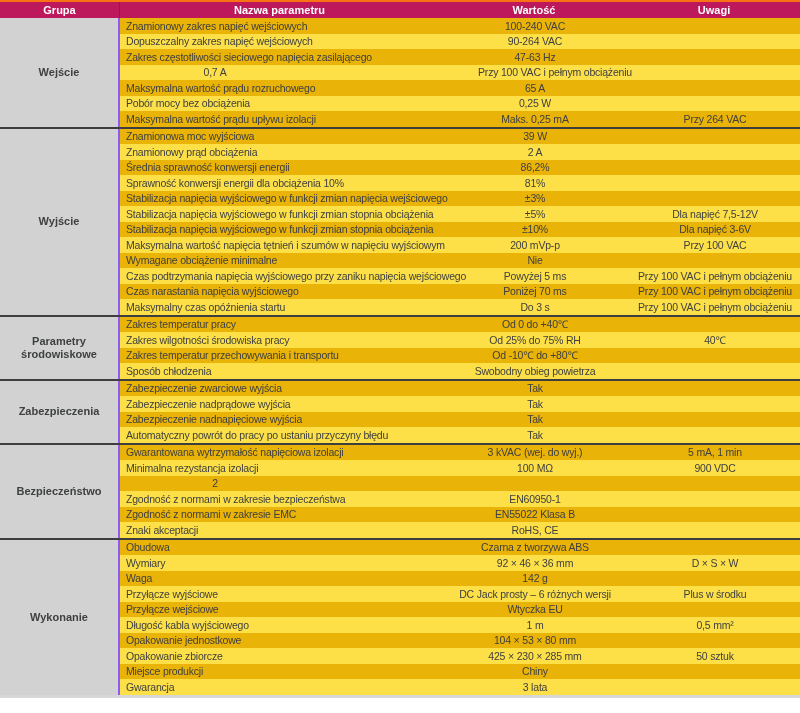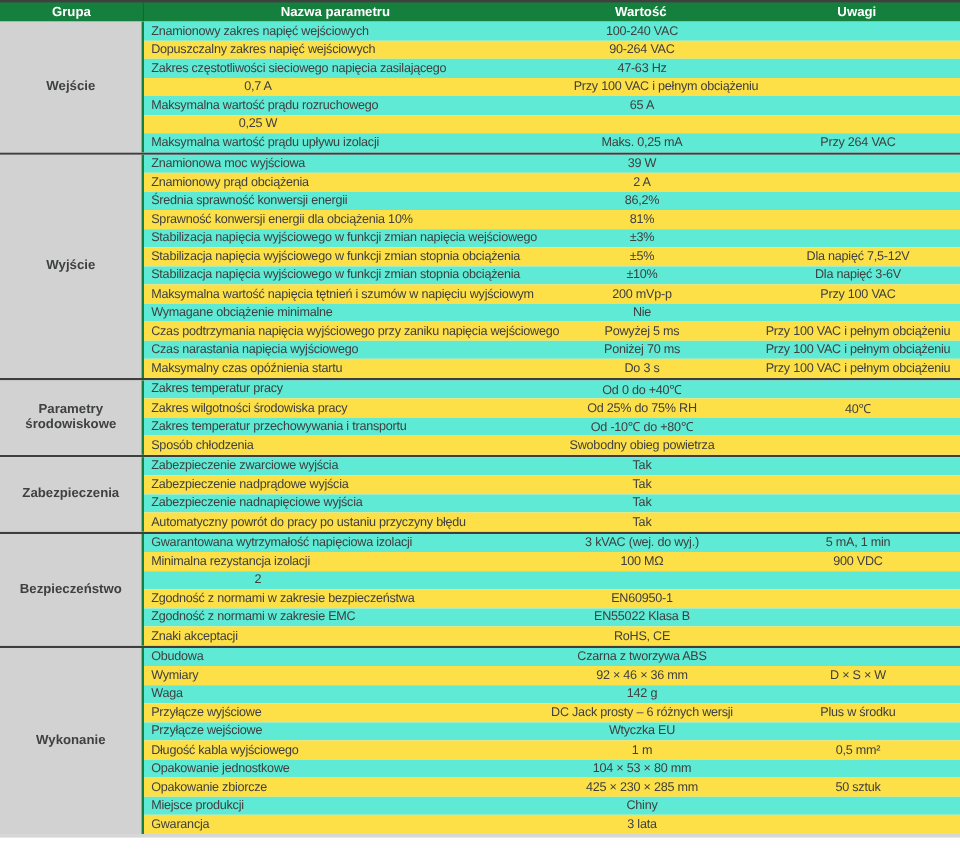--- a/index.html
+++ b/index.html
@@ -10,60 +10,60 @@
     font-family: "Liberation Sans", sans-serif;
     color: #404040;
     overflow: hidden;
   }
   .spec-table { width: 800px; }
 
   
   .hdr {
     display: flex;
     height: 18px;
-    background: #15803d;
-    border-top: 2px solid #404040;
+    background: #be185d;
+    border-top: 2px solid #f97316;
     align-items: center;
     color: #ffffff;
     font-size: 11px;
     font-weight: bold;
   }
   .hdr .hc { text-align: center; line-height: 16px; }
   .hc0 { width: 120px; border-right: 1px solid rgba(0,0,0,0.18); }
   .hc1 { width: 319px; }
   .hc2 { width: 190px; }
   .hc3 { width: 170px; }
 
   
   .group { display: flex; }
   .gcell {
     width: 120px;
     background: #d2d2d3;
-    border-right: 2px solid #15803d;
+    border-right: 2px solid #8b5cf6;
     display: flex;
     align-items: center;
     justify-content: center;
     text-align: center;
     font-size: 11px;
     font-weight: bold;
     color: #3f4040;
     padding: 0 6px;
     line-height: 1.15;
   }
   .rows { flex: 1; display: flex; flex-direction: column; }
   .row {
     display: flex;
     height: 15.5px;
     align-items: center;
     font-size: 10.5px;
     letter-spacing: -0.2px;
     color: #3f4040;
     background: #fde047;
   }
-  .row.odd { background: #5eead4; }
+  .row.odd { background: #eab308; }
   .cell-name { width: 320px; padding-left: 6px; white-space: nowrap; overflow: visible; }
   .cell-val  { width: 190px; text-align: center; white-space: nowrap; }
   .cell-note { flex: 1; text-align: center; white-space: nowrap; }
 
   .sep { height: 2px; background: #3e3e3e; }
   .bottom-strip { height: 3px; background: #d7d7d8; }
 </style>
 </head>
 <body>
 
@@ -96,20 +96,21 @@
           <div class="row">
             <div class="cell-val">0,7 A</div>
             <div class="cell-note">Przy 100 VAC i pełnym obciążeniu</div>
           </div>
           <div class="row odd">
             <div class="cell-name">Maksymalna wartość prądu rozruchowego</div>
             <div class="cell-val">65 A</div>
             <div class="cell-note"></div>
           </div>
           <div class="row">
+            <div class="cell-name">Pobór mocy bez obciążenia</div>
             <div class="cell-val">0,25 W</div>
             <div class="cell-note"></div>
           </div>
           <div class="row odd">
             <div class="cell-name">Maksymalna wartość prądu upływu izolacji</div>
             <div class="cell-val">Maks. 0,25 mA</div>
             <div class="cell-note">Przy 264 VAC</div>
           </div>
         </div>
       </div>

